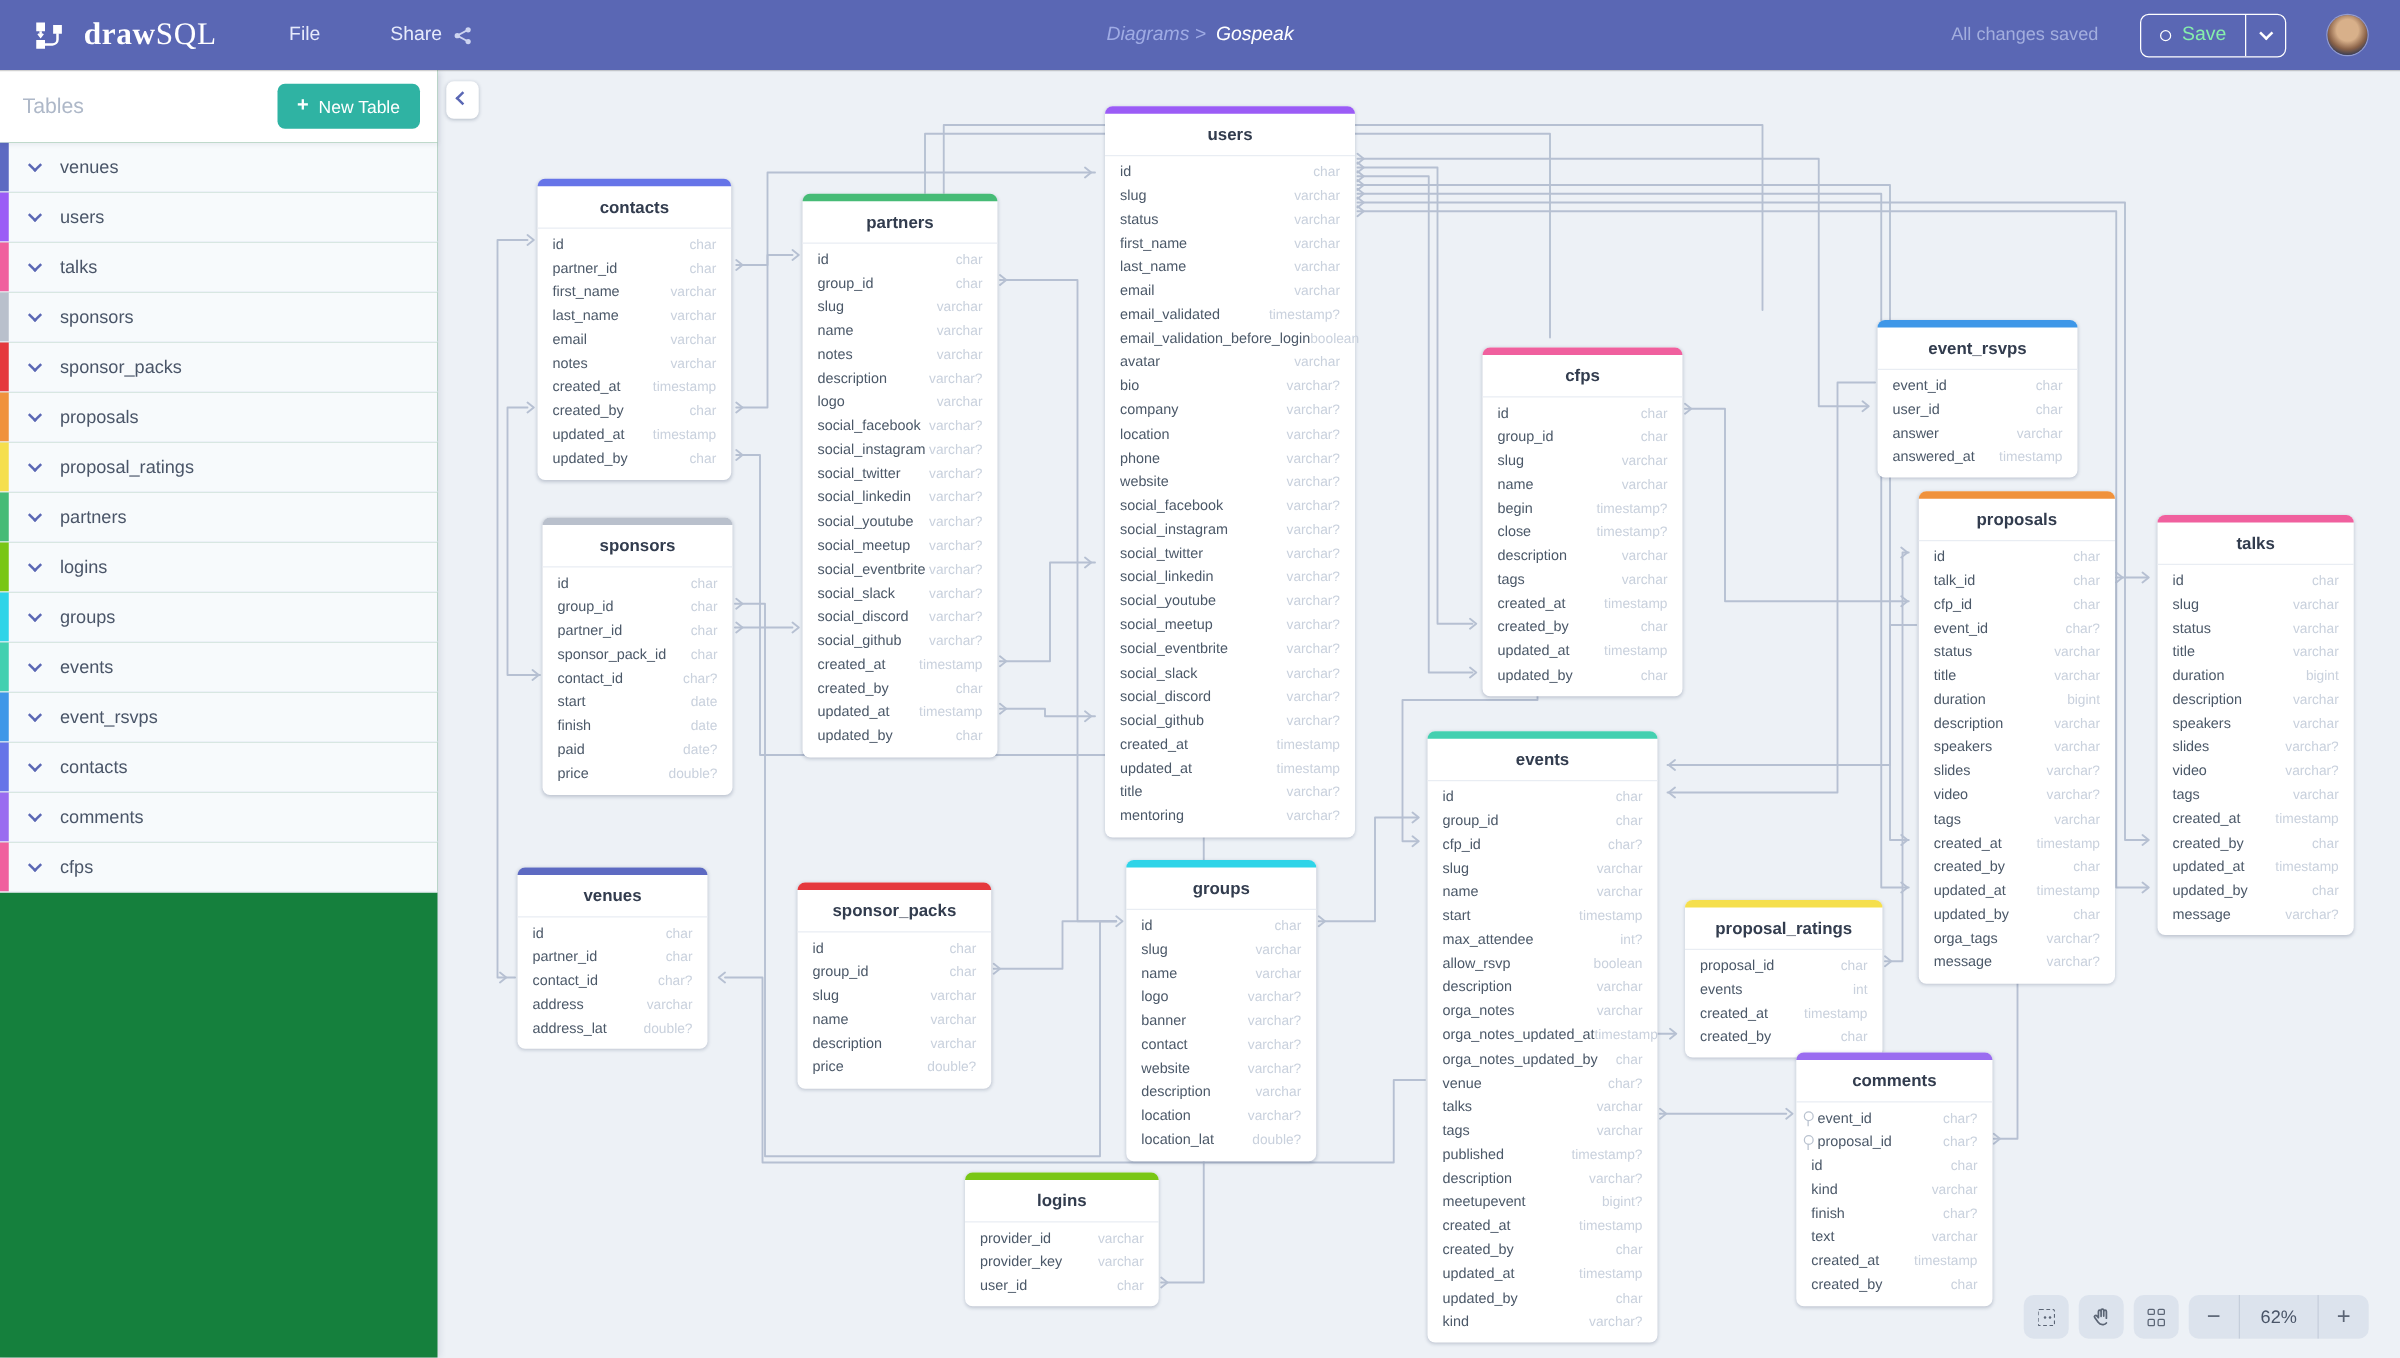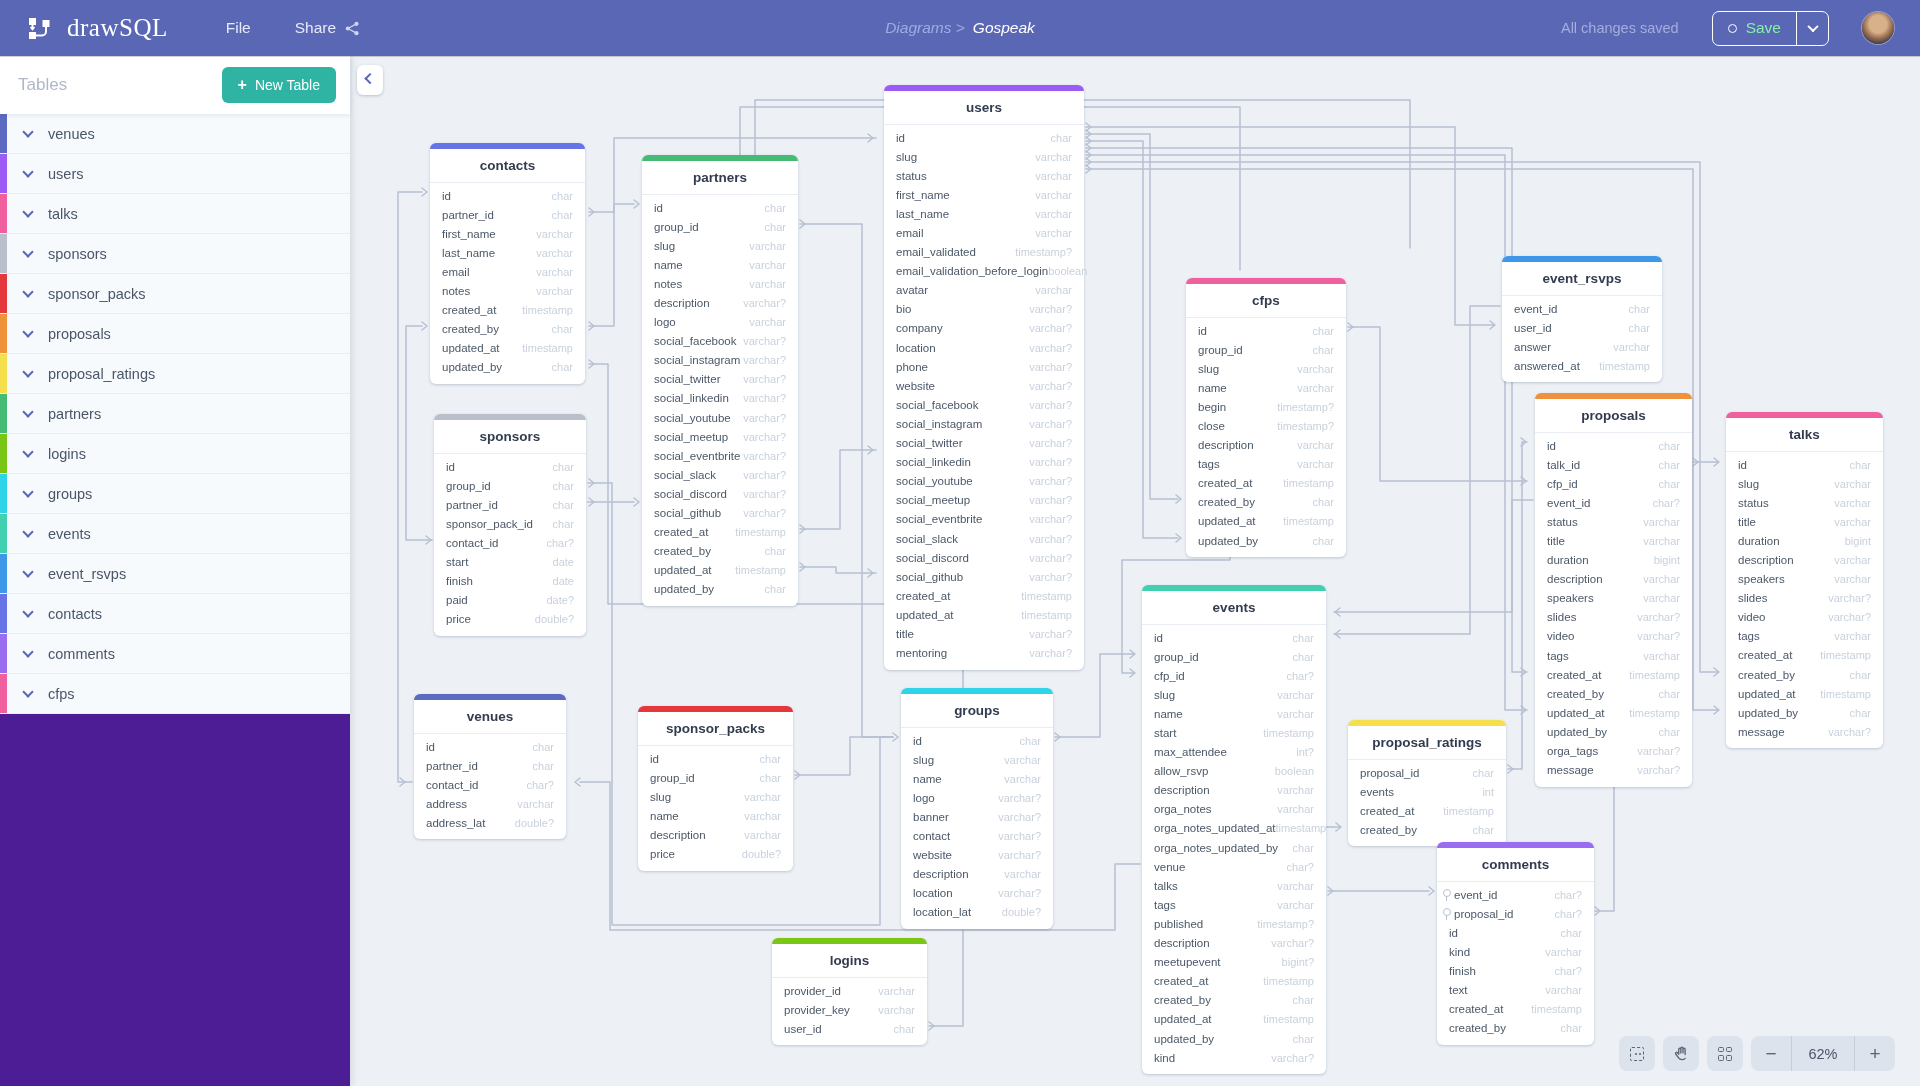--- a/index.html
+++ b/index.html
@@ -5,39 +5,39 @@
   * { margin:0; padding:0; box-sizing:border-box; }
   html,body { width:1920px; height:1086px; overflow:hidden;
     font-family:"Liberation Sans", sans-serif; background:#edf1f6; }
 
   
   .navbar { position:absolute; top:0; left:0; width:1920px; height:56px;
     background:#5a67b4; display:flex; align-items:center; padding:0 26px;
     z-index:30; box-shadow:0 1px 0 rgba(0,0,0,.18); }
   .brand { display:flex; align-items:center; gap:14px; }
   .brand-name { font-family:"Liberation Serif", serif; font-size:25px; color:#fff; letter-spacing:.5px; }
-  .brand-name b { font-weight:400; }
-  .nav-menu { display:flex; align-items:center; gap:44px; margin-left:58px; }
+  .brand-name b { font-weight:700; }
+  .nav-menu { display:flex; align-items:center; gap:56px; margin-left:58px; }
   .nav-item { color:#e6eafb; font-size:15.5px; cursor:pointer; display:flex; align-items:center; gap:9px; }
   .crumb { position:absolute; left:50%; transform:translateX(-50%); font-size:15.5px; display:flex; gap:8px;font-style:italic; }
   .crumb .sec { color:#9fabe4; }
   .crumb .cur { color:#ffffff; }
   .nav-right { margin-left:auto; display:flex; align-items:center; gap:33px; }
   .saved { color:#a3aede; font-size:14.5px; }
   .save-group { display:flex; align-items:stretch; height:35px; border:1.5px solid #ffffff; border-radius:7px; overflow:hidden; }
   .save-main { display:flex; align-items:center; gap:9px; padding:0 15px; color:#86efac; font-size:15.5px; cursor:pointer; }
   .ring { width:9px; height:9px; border:1.5px solid #fff; border-radius:50%; display:inline-block; }
   .save-caret { width:32px; display:flex; align-items:center; justify-content:center; border-left:1px solid #fff; cursor:pointer; }
   .caret-dn { width:8px; height:8px; border-left:2px solid #fff; border-bottom:2px solid #fff; transform:rotate(-45deg) translate(1px,-1px); }
   .avatar { width:32px; height:32px; border-radius:50%;
     background:radial-gradient(circle at 50% 38%, #d8b08a 0 34%, #8a6248 60%, #3c3f52 78%, #23314d 100%);
     box-shadow:0 0 0 1px rgba(255,255,255,.35); }
 
   
-  .sidebar { position:absolute; top:56px; left:0; width:350px; height:1030px; background:#4c1d95;
+  .sidebar { position:absolute; top:56px; left:0; width:350px; height:1030px; background:#15803d;
     z-index:20; box-shadow:2px 0 6px rgba(23,43,77,.12); }
   .sb-head { height:58px; display:flex; align-items:center; padding:0 14px 0 18px;
     box-shadow:0 2px 4px rgba(23,43,77,.08); position:relative; z-index:2; background:#fff; }
   .sb-search { border:none; outline:none; font-size:17px; color:#5b6575; width:150px;
     font-family:"Liberation Sans", sans-serif; }
   .sb-search::placeholder { color:#aeb8c8; }
   .new-table { margin-left:auto; background:#2fb3a3; color:#fff; border:none; border-radius:6px;
     height:36px; padding:0 16px; font-size:14px; display:flex; align-items:center; gap:8px; cursor:pointer;
     font-family:"Liberation Sans", sans-serif; }
   .plus { font-size:16px; font-weight:700; line-height:1; }

